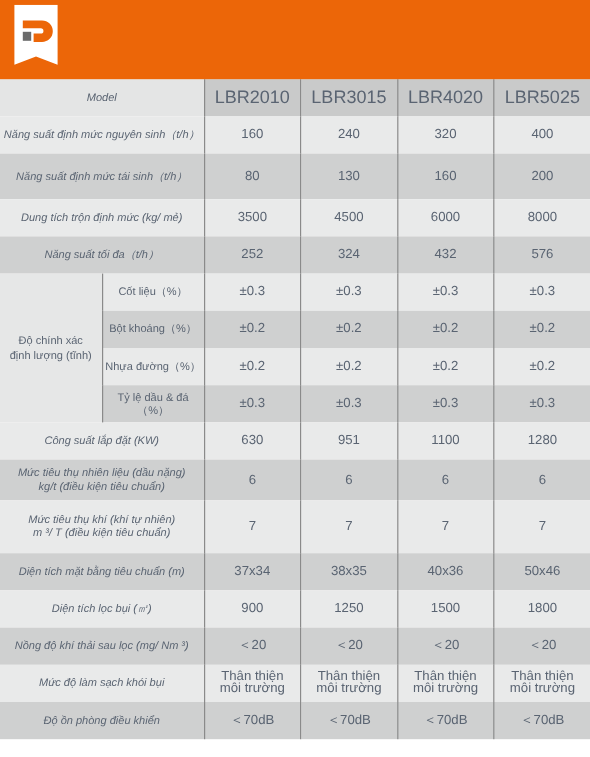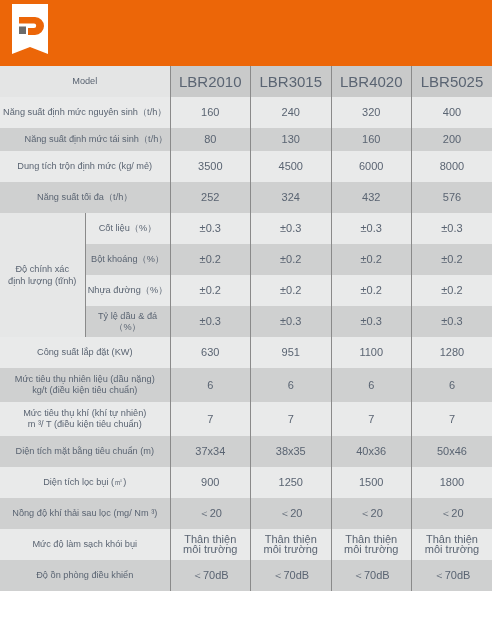--- a/index.html
+++ b/index.html
@@ -59,21 +59,21 @@
   tr.lt td{background:#e9eaea;}
   tr.dk td{background:#cfd0d0;}
   tr.hd td{background:#c9caca;font-size:15px;}
   tr.hd td.lab{background:#e4e5e5;font-size:9.2px;}
 
   
   td.lab-span{background:#e6e7e7 !important;}
 
   .w-lab{width:86px;}
   .w-sub{width:83px;}
-  .w-labfull{width:169px;}
+  .w-labfull{width:169px;font-style:italic;}
   .w-d{width:80px;}
 </style>
 </head>
 <body>
 
 <div id="app">
 
   <div class="hdr">
     <div class="logo">
       <svg width="44" height="58" viewBox="0 0 44 58" xmlns="http://www.w3.org/2000/svg">
@@ -94,21 +94,21 @@
           <td class="w-d" style="height: 31px;">LBR5025</td>
         </tr>
         <tr class="lt">
           <td class="lab w-labfull" colspan="2" style="height: 31px;">Năng suất định mức nguyên sinh（t/h）</td>
           <td class="first-data val w-d">160</td>
           <td class="val w-d">240</td>
           <td class="val w-d">320</td>
           <td class="val w-d">400</td>
         </tr>
         <tr class="dk">
-          <td class="lab w-labfull" colspan="2" style="height: 23px; text-align: right;">Năng suất định mức tái sinh（t/h）</td>
+          <td class="lab w-labfull" colspan="2" style="height: 38px;">Năng suất định mức tái sinh（t/h）</td>
           <td class="first-data val w-d">80</td>
           <td class="val w-d">130</td>
           <td class="val w-d">160</td>
           <td class="val w-d">200</td>
         </tr>
         <tr class="lt">
           <td class="lab w-labfull" colspan="2" style="height: 31px;">Dung tích trộn định mức (kg/ mẻ)</td>
           <td class="first-data val w-d">3500</td>
           <td class="val w-d">4500</td>
           <td class="val w-d">6000</td>
@@ -160,21 +160,21 @@
         </tr>
         <tr class="dk">
           <td class="lab w-labfull" colspan="2" style="height: 34px; white-space: pre-line;">Mức tiêu thụ nhiên liệu (dầu nặng)
 kg/t (điều kiện tiêu chuẩn)</td>
           <td class="first-data val w-d">6</td>
           <td class="val w-d">6</td>
           <td class="val w-d">6</td>
           <td class="val w-d">6</td>
         </tr>
         <tr class="lt">
-          <td class="lab w-labfull" colspan="2" style="height: 34px; white-space: pre-line;">Mức tiêu thụ khí (khí tự nhiên)
+          <td class="lab w-labfull" colspan="2" style="height: 44px; white-space: pre-line;">Mức tiêu thụ khí (khí tự nhiên)
 m ³/ T (điều kiện tiêu chuẩn)</td>
           <td class="first-data val w-d">7</td>
           <td class="val w-d">7</td>
           <td class="val w-d">7</td>
           <td class="val w-d">7</td>
         </tr>
         <tr class="dk">
           <td class="lab w-labfull" colspan="2" style="height: 31px;">Diện tích mặt bằng tiêu chuẩn (m)</td>
           <td class="first-data val w-d">37x34</td>
           <td class="val w-d">38x35</td>

